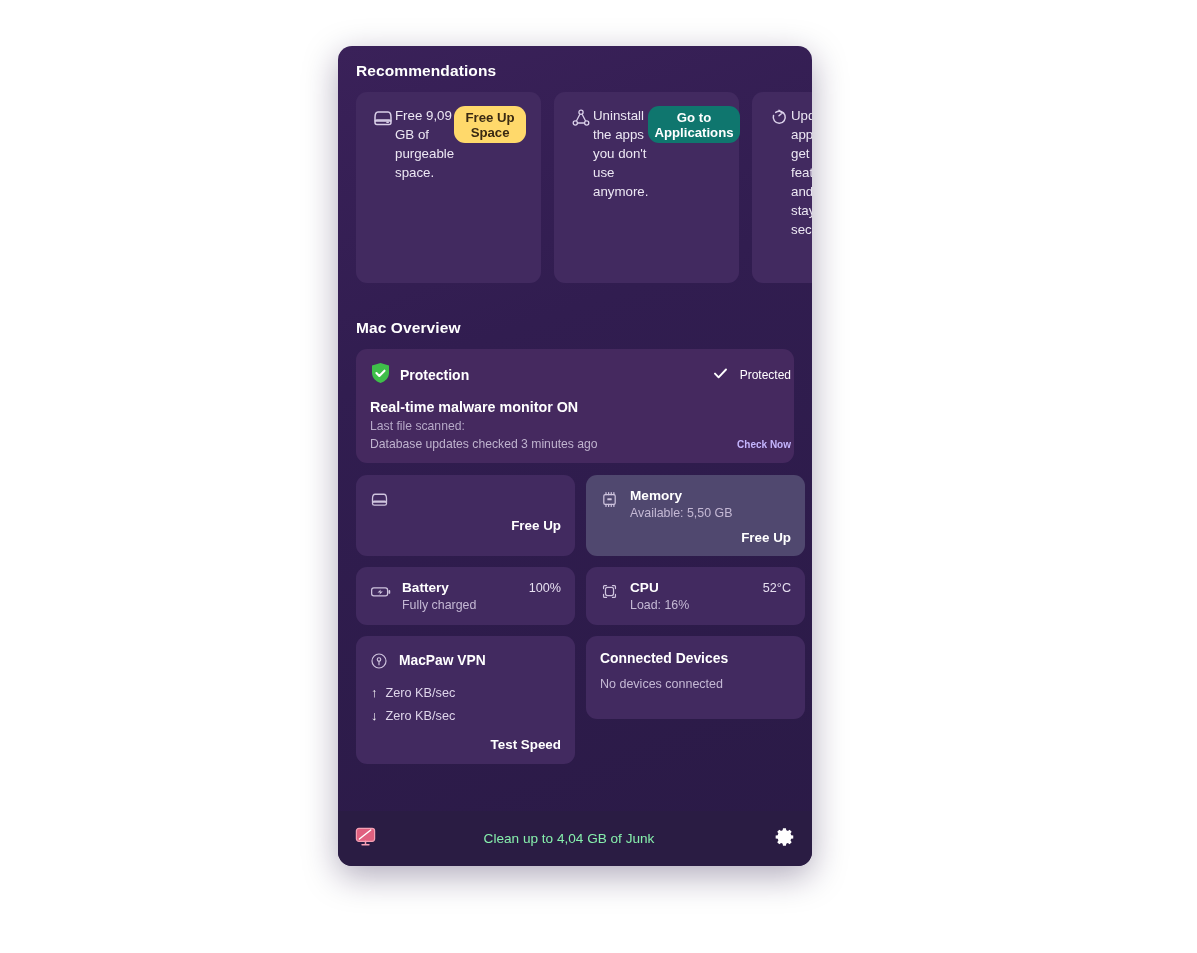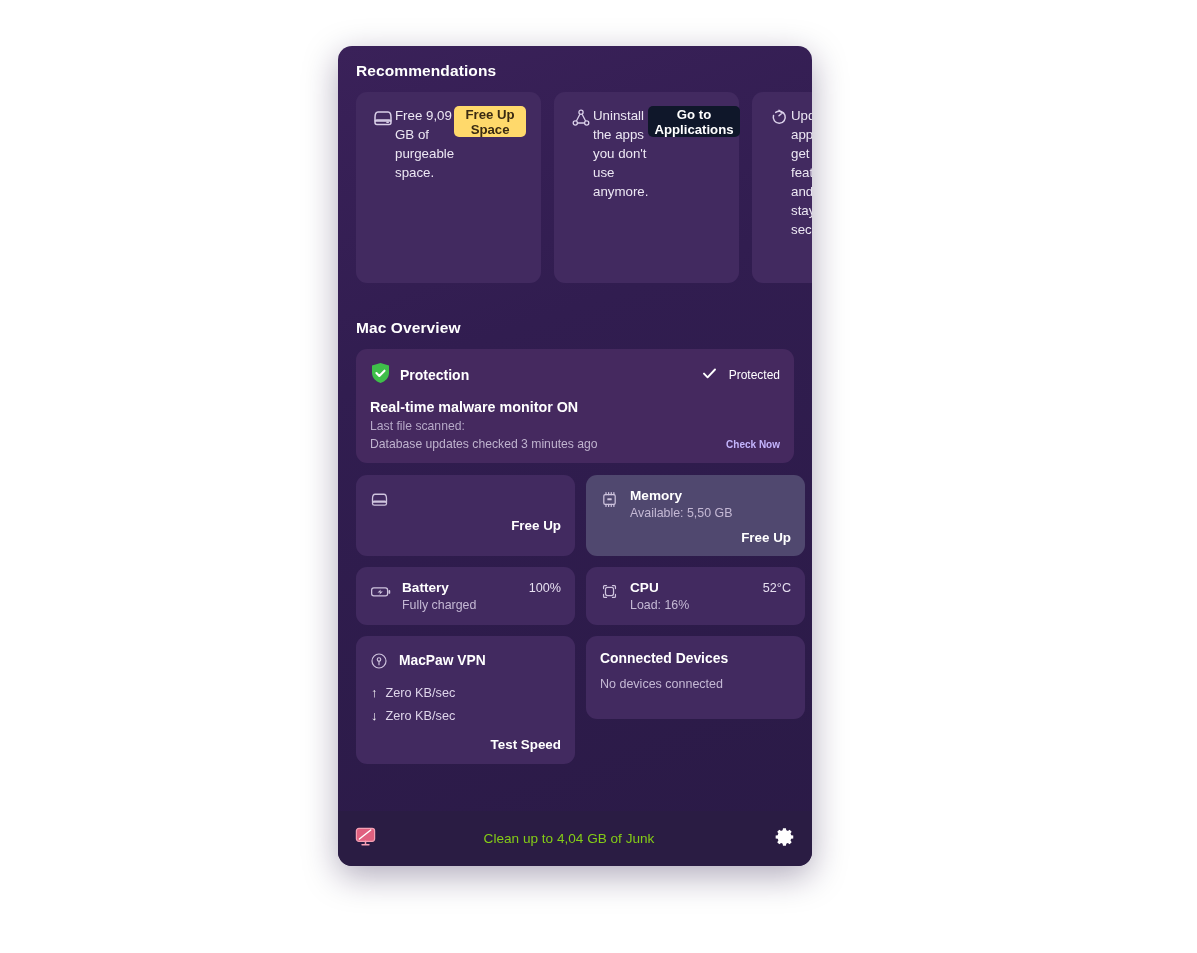--- a/index.html
+++ b/index.html
@@ -68,51 +68,51 @@
   .rec-icon svg { display: block; }
 
   .rec-text {
     color: #ece7f3;
     font-size: 13.3px;
     line-height: 19px;
     flex: 1;
   }
 
   .rec-btn {
-    height: 31px;
-    border-radius: 5px;
+    height: 37px;
+    border-radius: 11px;
     display: flex;
     align-items: center;
     justify-content: center;
     font-size: 13.2px;
     font-weight: bold;
     border: none;
     cursor: pointer;
     font-family: "Liberation Sans", sans-serif;
   }
   .rec-btn.primary {
     background: #ffd96b;
     color: #3a2a12;
   }
   .rec-btn.secondary {
-    background: #0f172a;
+    background: #0f766e;
     color: #ffffff;
   }
 
   
   #overview-section {
     padding: 24px 18px 0 18px;
     flex: 1;
   }
   #overview-heading { margin-bottom: 12px; }
 
   #protection-card {
     background: #45295f;
     border-radius: 11px;
-    padding: 13px 14px 12px 14px;
+    padding: 13px 3px 12px 14px;
     margin-bottom: 12px;
   }
   .prot-row-top {
     display: flex;
     align-items: center;
     justify-content: space-between;
     margin-bottom: 11px;
   }
   .prot-left {
     display: flex;
@@ -282,21 +282,21 @@
   #status-bar {
     height: 55px;
     background: #2a1c43;
     display: flex;
     align-items: center;
     justify-content: space-between;
     padding: 0 16px;
     flex: 0 0 auto;
   }
   #status-text {
-    color: #84cc16;
+    color: #86efac;
     font-size: 13.6px;
     position: absolute;
     left: 0;
     right: 12px;
     text-align: center;
     pointer-events: none;
   }
   #status-bar { position: relative; }
   .status-icon { cursor: pointer; z-index: 2; display: block; }
 </style>

